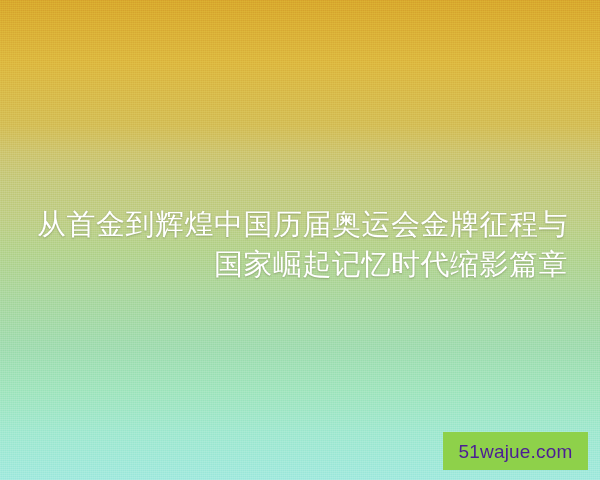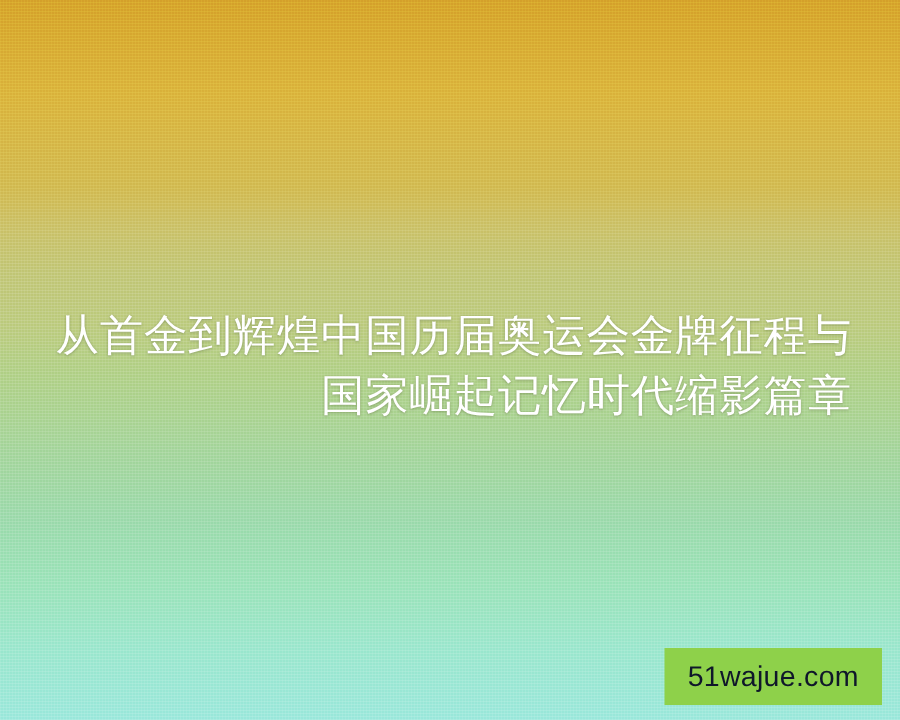--- a/index.html
+++ b/index.html
@@ -82,21 +82,21 @@
     background: #8ed14a;
     display: flex;
     align-items: center;
     justify-content: center;
   }
 
   #watermark-text {
     font-family: "Liberation Sans", "DejaVu Sans", sans-serif;
     font-size: 19px;
     font-weight: 400;
-    color: #0f172a;
+    color: #4c1d95;
     letter-spacing: 0.2px;
     line-height: 1;
   }
 </style>
 </head>
 <body>
 
 <div id="cover">
 
   <div id="grain"></div>

